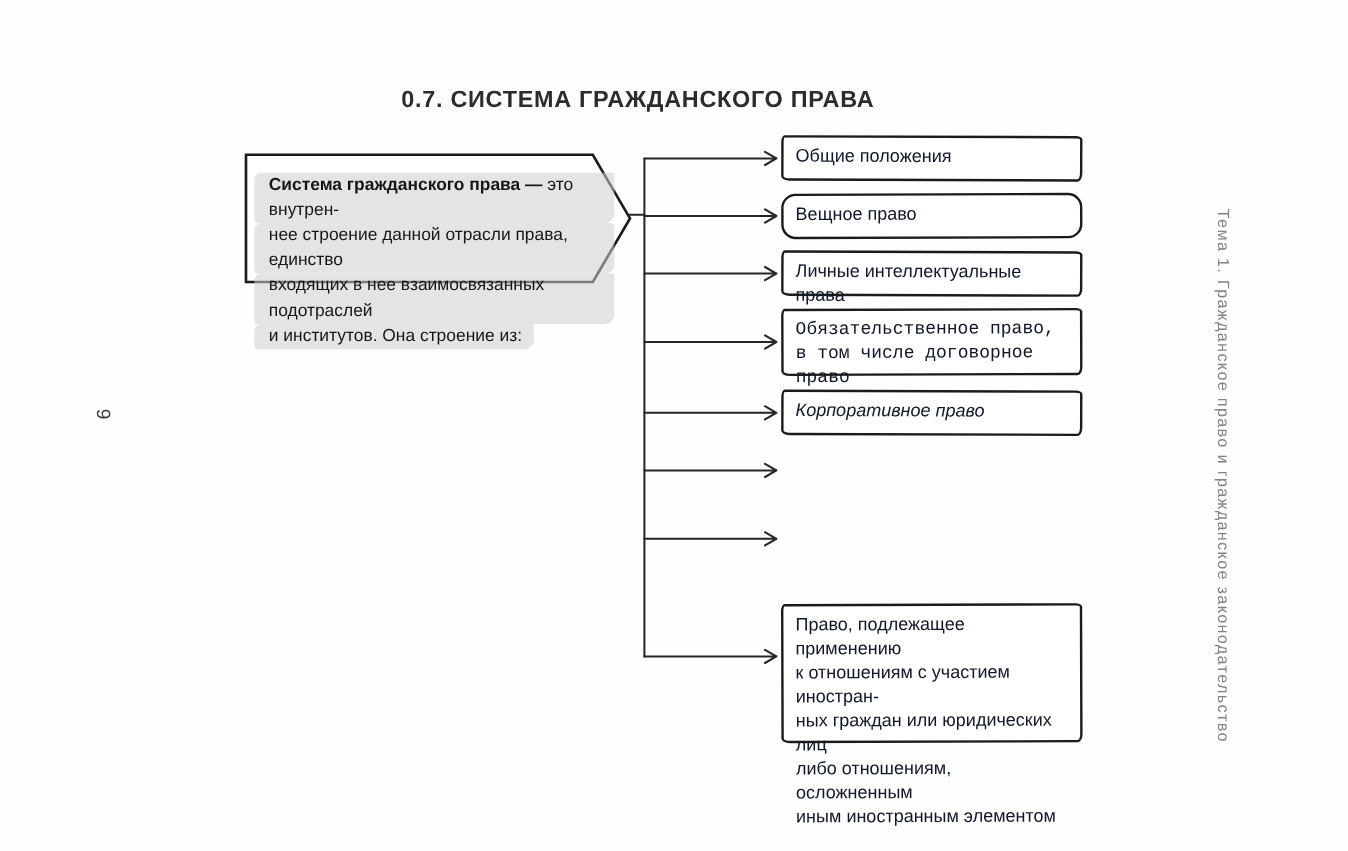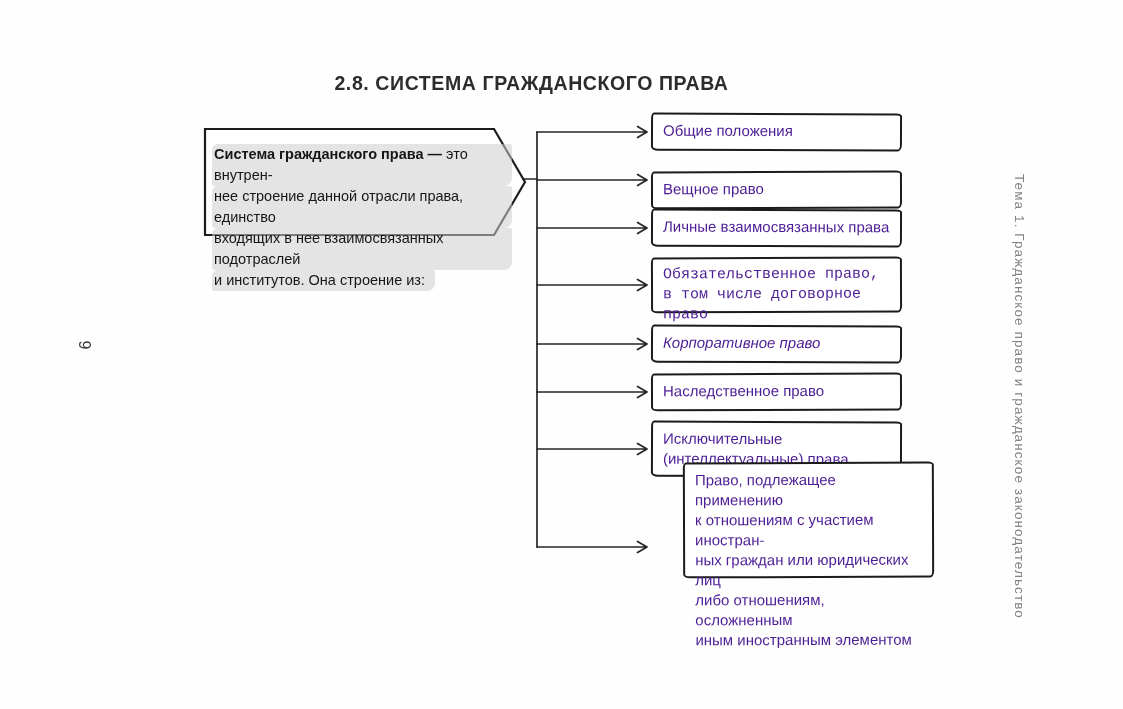--- a/index.html
+++ b/index.html
@@ -24,74 +24,74 @@
 
   
   .pennant-svg{position:absolute;left:203px;top:125px;}
   .definition-text{
     position:absolute;left:212px;top:144px;width:300px;
     font-size:14.5px;line-height:21px;color:#161616;
   }
   .defline{
     display:block;width:fit-content;
     background:rgba(205,205,205,.55);
-    padding:0 10px 0 2px;
+    padding:0 10px 0 12px;
     border-radius:6px 2px 8px 3px;
   }
   .defline b{font-weight:bold;}
 
   
   .connector-svg{position:absolute;left:0;top:0;pointer-events:none;}
   .connector-svg path{
     fill:none;stroke:#262626;stroke-width:1.7;
     stroke-linecap:round;stroke-linejoin:round;
   }
 
   
   .branch-box{
     position:absolute;left:651px;width:251px;
     box-sizing:border-box;
     background:#fff;
     border:2px solid #1b1b1b;
     border-radius:3px 6px 4px 7px / 6px 3px 7px 4px;
     padding:6px 10px;
-    font-size:15px;line-height:20px;color:#4c1d95;
+    font-size:15px;line-height:20px;color:#0f172a;
     white-space:pre-line;
   }
   .branch-box:nth-of-type(odd){transform:rotate(.18deg);}
   .branch-box:nth-of-type(even){transform:rotate(-.18deg);}
   #b1{top:113px;height:38px;}
-  #b2{top:171px;height:38px;}
+  #b2{top:161px;height:38px;border-radius:12px;}
   #b3{top:209px;height:38px;}
   #b4{top:257px;height:56px;font-family:Liberation Mono, monospace;}
   #b5{top:325px;height:38px;font-style:italic;}
   #b6{top:373px;height:38px;}
   #b7{top:421px;height:56px;}
-  #b8{top:462px;height:116px;margin-left:32px;}
+  #b8{top:503px;height:116px;}
 
   
   .side-header{
     position:absolute;left:1012px;top:174px;height:450px;
     writing-mode:vertical-rl;
     font-size:13.5px;letter-spacing:1.1px;
     color:#828282;
     white-space:nowrap;
   }
   .page-number{
     position:absolute;left:80px;top:336px;
     font-size:16px;color:#3a3a3a;
     transform:rotate(90deg);
   }
 </style>
 </head>
 <body>
 
 <div class="stage">
 
-  <div class="page-title">2.8. СИСТЕМА ГРАЖДАНСКОГО ПРАВА</div>
+  <div class="page-title">0.7. СИСТЕМА ГРАЖДАНСКОГО ПРАВА</div>
 
   <svg class="pennant-svg" width="330" height="114" viewBox="0 0 330 114">
 
     <path d="M280 35 L314 58 L282 88" stroke="#d9d9d9" stroke-width="12" fill="none" opacity="0.55"></path>
     <polygon points="2,4 291,4 322,57 291,110 2,110" fill="#ffffff" stroke="#1b1b1b" stroke-width="2.2"></polygon>
   </svg>
 
   <div class="definition-text">
     <span class="defline"><b>Система гражданского права —</b>&nbsp;<span>это внутрен-</span></span>
     <span class="defline">нее строение данной отрасли права, единство</span>
@@ -107,27 +107,24 @@
     <path d="M537 228 H647 M647 228 l-9.5 -5.5 M647 228 l-9.5 5.5"></path>
     <path d="M537 285 H647 M647 285 l-9.5 -5.5 M647 285 l-9.5 5.5"></path>
     <path d="M537 344 H647 M647 344 l-9.5 -5.5 M647 344 l-9.5 5.5"></path>
     <path d="M537 392 H647 M647 392 l-9.5 -5.5 M647 392 l-9.5 5.5"></path>
     <path d="M537 449 H647 M647 449 l-9.5 -5.5 M647 449 l-9.5 5.5"></path>
     <path d="M537 547 H647 M647 547 l-9.5 -5.5 M647 547 l-9.5 5.5"></path>
   </svg>
 
   <div class="branch-box" id="b1">Общие положения</div>
   <div class="branch-box" id="b2">Вещное право</div>
-  <div class="branch-box" id="b3">Личные взаимосвязанных права</div>
+  <div class="branch-box" id="b3">Личные интеллектуальные права</div>
   <div class="branch-box" id="b4">Обязательственное право,
 в том числе договорное право</div>
   <div class="branch-box" id="b5">Корпоративное право</div>
-  <div class="branch-box" id="b6">Наследственное право</div>
-  <div class="branch-box" id="b7">Исключительные
-(интеллектуальные) права</div>
   <div class="branch-box" id="b8">Право, подлежащее применению
 к отношениям с участием иностран-
 ных граждан или юридических лиц
 либо отношениям, осложненным
 иным иностранным элементом</div>
 
   <div class="side-header">Тема 1. Гражданское право и гражданское законодательство</div>
   <div class="page-number">9</div>
 
 </div>

